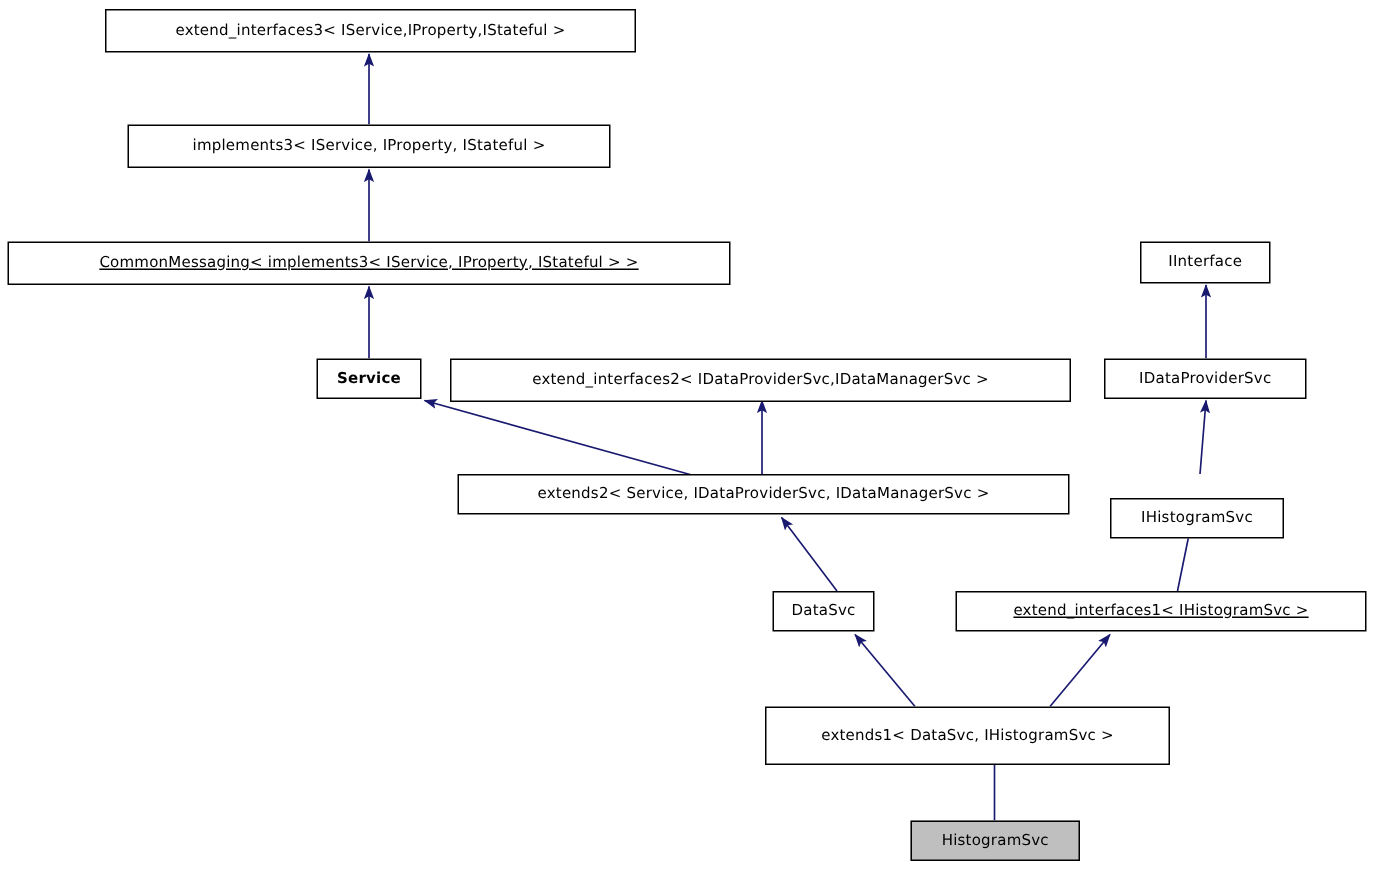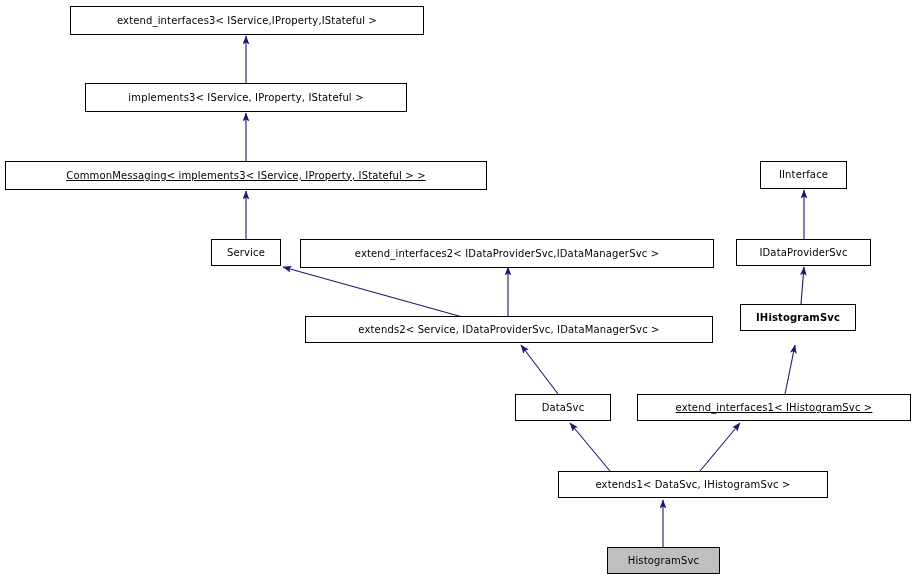--- a/index.html
+++ b/index.html
@@ -65,23 +65,23 @@
       <line x1="800" y1="316" x2="804" y2="267" stroke="#191970" stroke-width="1.1" marker-end="url(#uml-arrow)"></line>
       <line x1="558" y1="394" x2="521" y2="345" stroke="#191970" stroke-width="1.1" marker-end="url(#uml-arrow)"></line>
       <line x1="785" y1="394" x2="795" y2="345" stroke="#191970" stroke-width="1.1" marker-end="url(#uml-arrow)"></line>
       <line x1="610" y1="471" x2="570" y2="423" stroke="#191970" stroke-width="1.1" marker-end="url(#uml-arrow)"></line>
       <line x1="700" y1="471" x2="740" y2="423" stroke="#191970" stroke-width="1.1" marker-end="url(#uml-arrow)"></line>
       <line x1="663" y1="547" x2="663" y2="500" stroke="#191970" stroke-width="1.1" marker-end="url(#uml-arrow)"></line>
     </svg>
 <div class="node" style="left: 70px; top: 6px; width: 354px; height: 29px;">extend_interfaces3&lt; IService,IProperty,IStateful &gt;</div>
     <div class="node" style="left: 85px; top: 83px; width: 322px; height: 29px;">implements3&lt; IService, IProperty, IStateful &gt;</div>
     <div class="node" style="left: 5px; top: 161px; width: 482px; height: 29px; text-decoration: underline;">CommonMessaging&lt; implements3&lt; IService, IProperty, IStateful &gt; &gt;</div>
-    <div class="node" style="left: 211px; top: 239px; width: 70px; height: 27px;">Service</div>
+    <div class="node" style="left: 211px; top: 239px; width: 70px; height: 27px; font-weight: bold;">Service</div>
     <div class="node" style="left: 300px; top: 239px; width: 414px; height: 29px;">extend_interfaces2&lt; IDataProviderSvc,IDataManagerSvc &gt;</div>
     <div class="node" style="left: 760px; top: 161px; width: 87px; height: 28px;">IInterface</div>
     <div class="node" style="left: 736px; top: 239px; width: 135px; height: 27px;">IDataProviderSvc</div>
     <div class="node" style="left: 305px; top: 316px; width: 408px; height: 27px;">extends2&lt; Service, IDataProviderSvc, IDataManagerSvc &gt;</div>
-    <div class="node" style="left: 740px; top: 304px; width: 116px; height: 27px; font-weight: bold;">IHistogramSvc</div>
-    <div class="node" style="left: 515px; top: 394px; width: 96px; height: 27px;">DataSvc</div>
+    <div class="node" style="left: 740px; top: 332px; width: 116px; height: 27px;">IHistogramSvc</div>
+    <div class="node" style="left: 515px; top: 394px; width: 68px; height: 27px;">DataSvc</div>
     <div class="node" style="left: 637px; top: 394px; width: 274px; height: 27px; text-decoration: underline;">extend_interfaces1&lt; IHistogramSvc &gt;</div>
-    <div class="node" style="left: 558px; top: 471px; width: 270px; height: 27px;">extends1&lt; DataSvc, IHistogramSvc &gt;</div>
+    <div class="node" style="left: 510px; top: 471px; width: 270px; height: 39px;">extends1&lt; DataSvc, IHistogramSvc &gt;</div>
     <div class="node highlight" style="left: 607px; top: 547px; width: 113px; height: 27px;">HistogramSvc</div>
   </div>
 
 </body></html>

